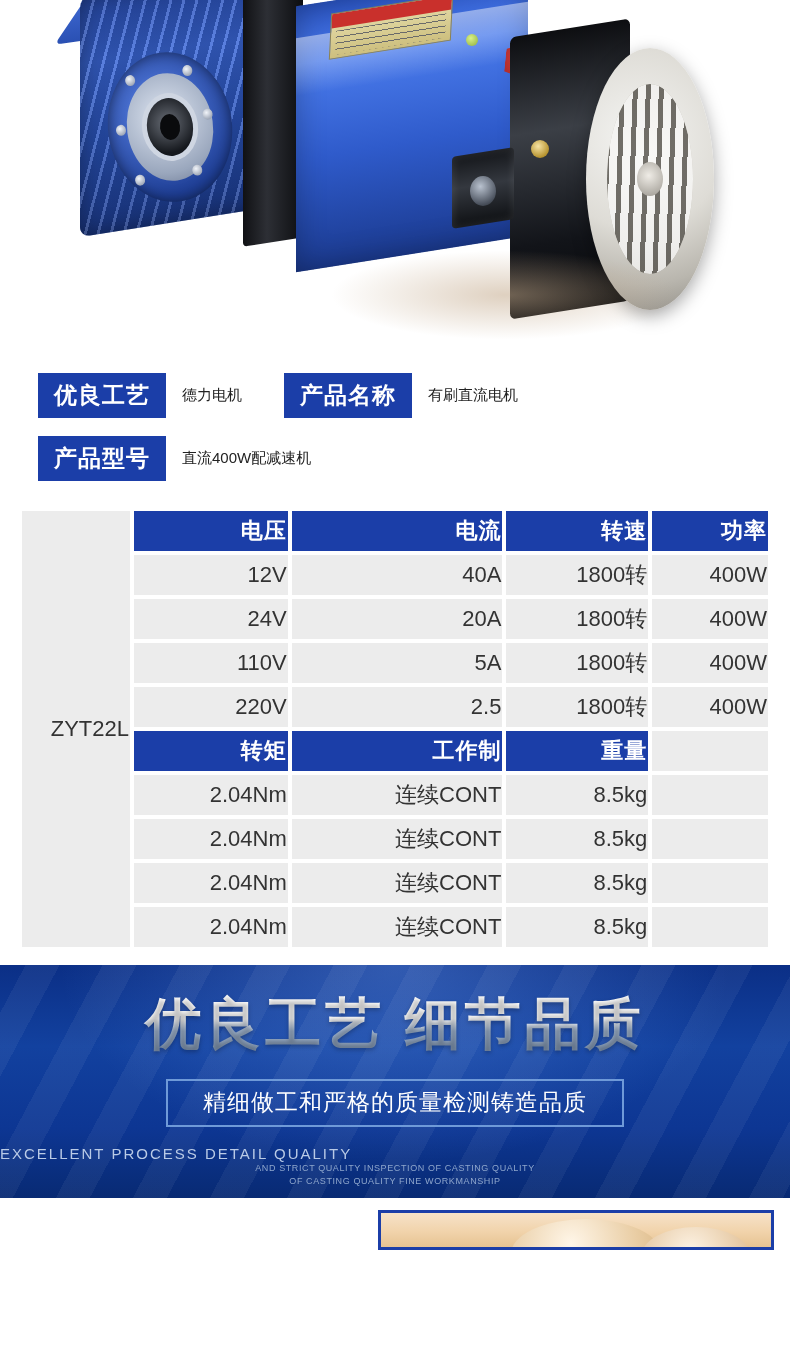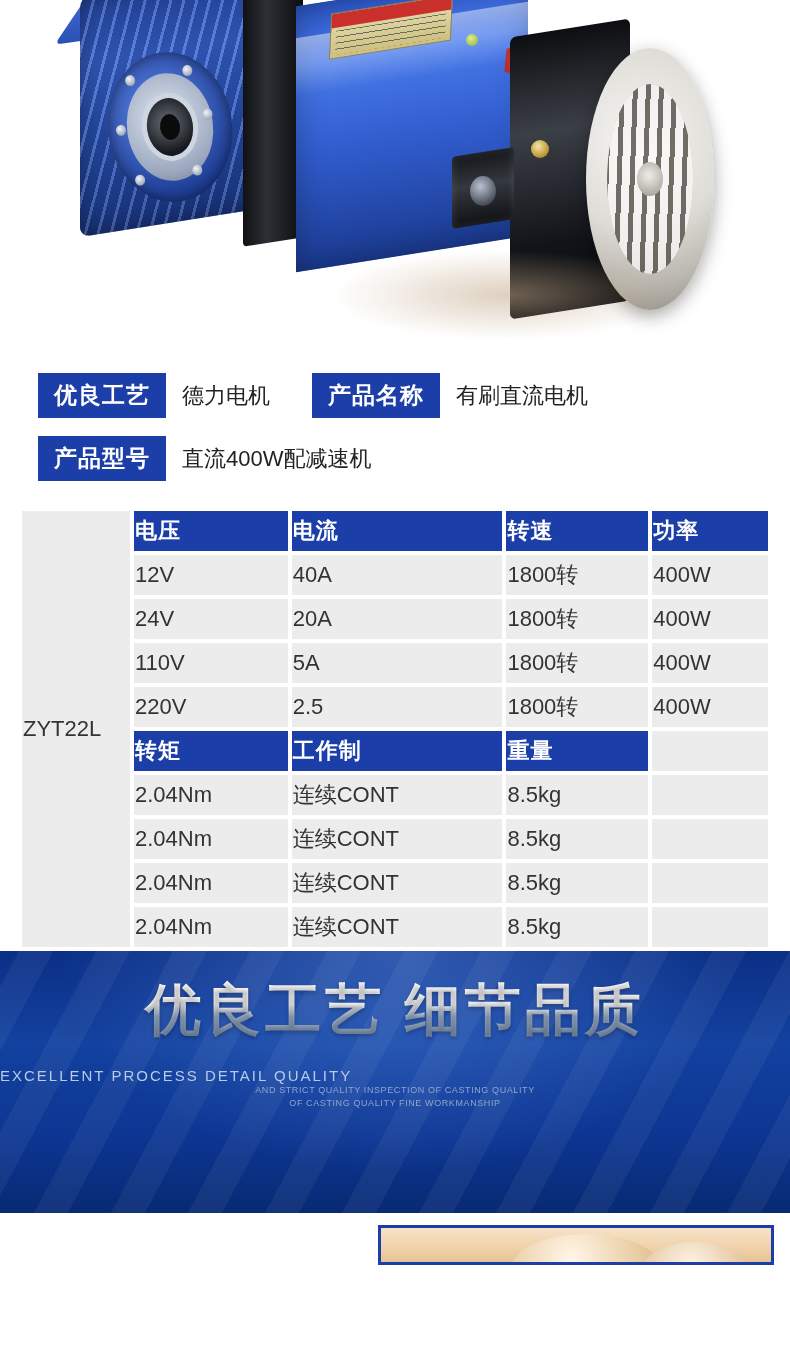--- a/index.html
+++ b/index.html
@@ -169,31 +169,31 @@
     background:#1b3ea8;
     color:#fff;
     font-size: 23px;
     font-weight: bold;
     padding: 7px 16px;
     letter-spacing: 1px;
     white-space: nowrap;
   }
   .spec-val {
     color:#222;
-    font-size: 22px;
+    font-size: 15px;
     padding-left: 16px;
     white-space: nowrap;
   }
   .spec-gap { width: 42px; }
 
   
   .table-wrap { padding: 8px 18px 0 18px; }
   table.spec-table { border-collapse: separate; border-spacing: 4px; width: 100%; }
   table.spec-table td, table.spec-table th {
-    text-align:left;
+    text-align:right;
     font-size: 22px;
     color:#333;
     height: 40px;
     font-weight: normal;
     background: #ececec;
   }
   table.spec-table th {
     background:#1b3ea8;
     color:#fff;
     font-weight: bold;
@@ -205,21 +205,22 @@
     width: 108px;
     font-size: 23px;
     color:#333;
     vertical-align: middle;
   }
   td.empty-cell { background:#e8e8e8; }
 
   
   .banner {
     position: relative;
-    height: 262px;
+    margin-top: 14px;
+    height: 233px;
     background:
       radial-gradient(ellipse at 50% 0%, rgba(120,170,255,.35), rgba(0,0,0,0) 60%),
       linear-gradient(180deg, #0b2f86 0%, #12419f 35%, #0d3693 70%, #082a73 100%);
     overflow:hidden;
   }
   .banner:before {
     content:"";
     position:absolute; left:-10%; top:-40%;
     width:120%; height:140%;
     background: repeating-linear-gradient(118deg, rgba(255,255,255,.05) 0 30px, rgba(255,255,255,0) 30px 68px);
@@ -419,20 +420,21 @@
           <td>连续CONT</td>
           <td>8.5kg</td>
           <td class="empty-cell"></td>
         </tr>
       </tbody>
     </table>
   </div>
 
   <div class="banner">
     <div class="banner-title">优良工艺 细节品质</div>
+    <div class="banner-sub">精细做工和严格的质量检测铸造品质</div>
     <div class="banner-en">EXCELLENT PROCESS DETAIL QUALITY</div>
     <div class="banner-en-small" style="margin-top:0">AND STRICT QUALITY INSPECTION OF CASTING QUALITY</div>
     <div class="banner-en-small" style="margin-top:0">OF CASTING QUALITY FINE WORKMANSHIP</div>
   </div>
 
   <div class="bottom">
     <div class="teaser">
       <div class="teaser-blob"></div>
       <div class="teaser-blob2"></div>
     </div>

